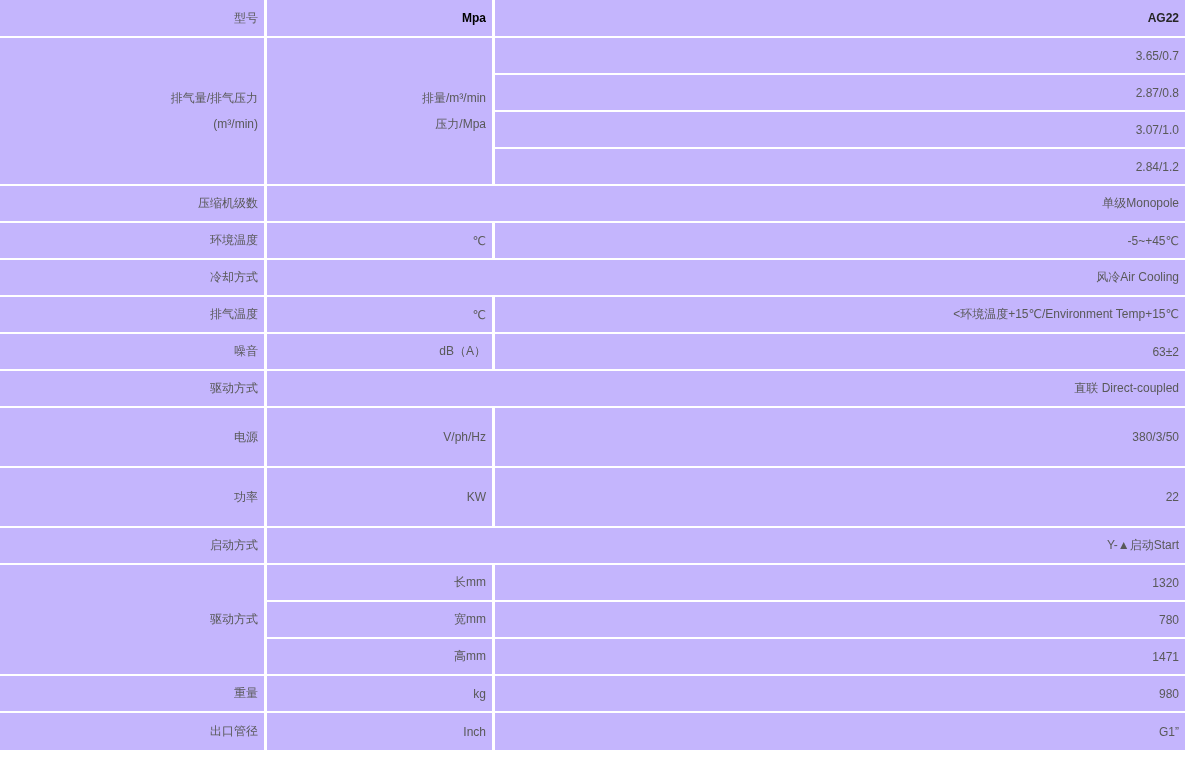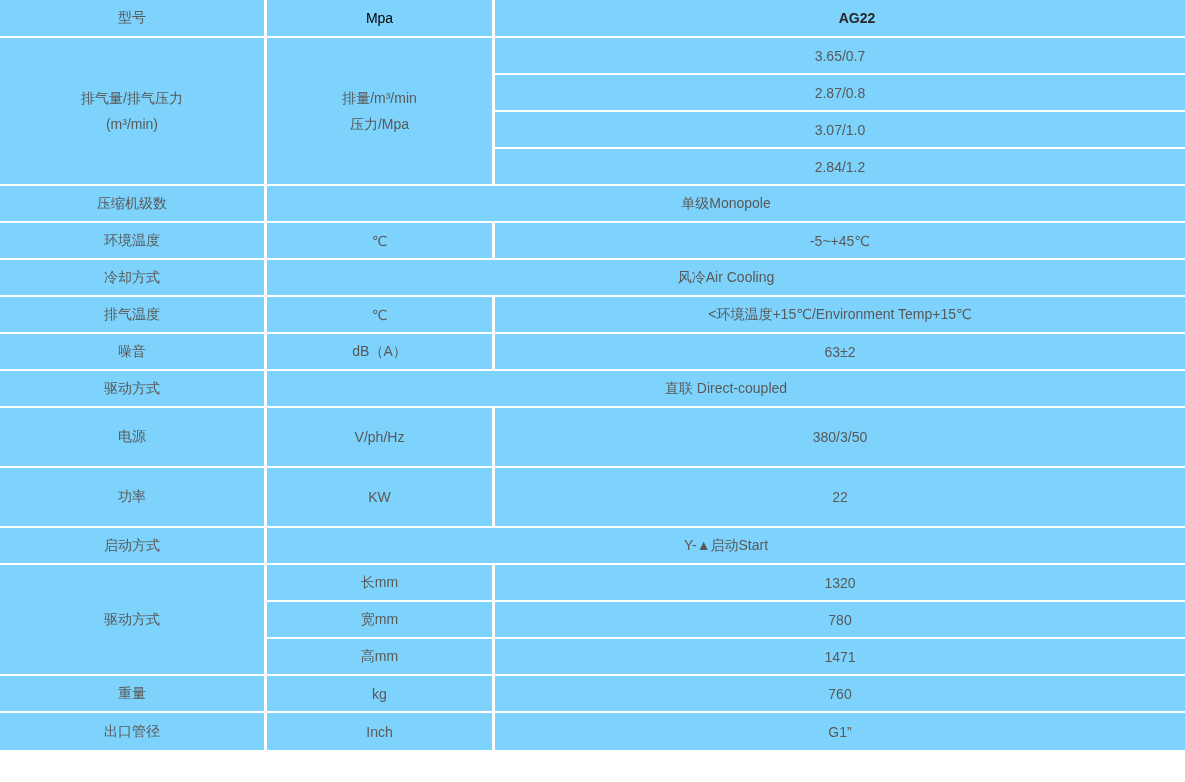--- a/index.html
+++ b/index.html
@@ -13,36 +13,36 @@
     overflow: hidden;
     background: #ffffff;
   }
   table.spec {
     width: 1185px;
     border-collapse: separate;
     border-spacing: 0;
     table-layout: fixed;
   }
   td {
-    background: #7dd3fc;
+    background: #c4b5fd;
     border-right: 3px solid #ffffff;
     border-bottom: 2px solid #ffffff;
-    text-align: center;
+    text-align: right;
     vertical-align: middle;
-    font-size: 14px;
+    font-size: 12px;
     color: #595959;
     padding: 2px 6px;
     overflow: hidden;
   }
   tr td:last-child { border-right: none; }
   tr:last-child td { border-bottom: none; }
   tr.h38 { height: 38px; }
   tr.h37 { height: 37px; }
   tr.h77 { height: 60px; }
-  .bold-black { font-weight: normal; color: #000000; }
+  .bold-black { font-weight: bold; color: #000000; }
   .bold-dark  { font-weight: bold; color: #262626; padding-left: 40px; }
   .two-line span { display: block; line-height: 26px; }
 </style>
 </head>
 <body>
 
 <div class="spec-wrap">
   <table class="spec">
     <colgroup>
       <col style="width:267px">
@@ -138,21 +138,21 @@
       <td>780</td>
     </tr>
     <tr class="h37">
       <td>高mm</td>
       <td>1471</td>
     </tr>
 
     <tr class="h37">
       <td>重量</td>
       <td>kg</td>
-      <td>760</td>
+      <td>980</td>
     </tr>
 
     <tr class="h37">
       <td>出口管径</td>
       <td>Inch</td>
       <td>G1”</td>
     </tr>
   </tbody>
     </table>
 </div>

